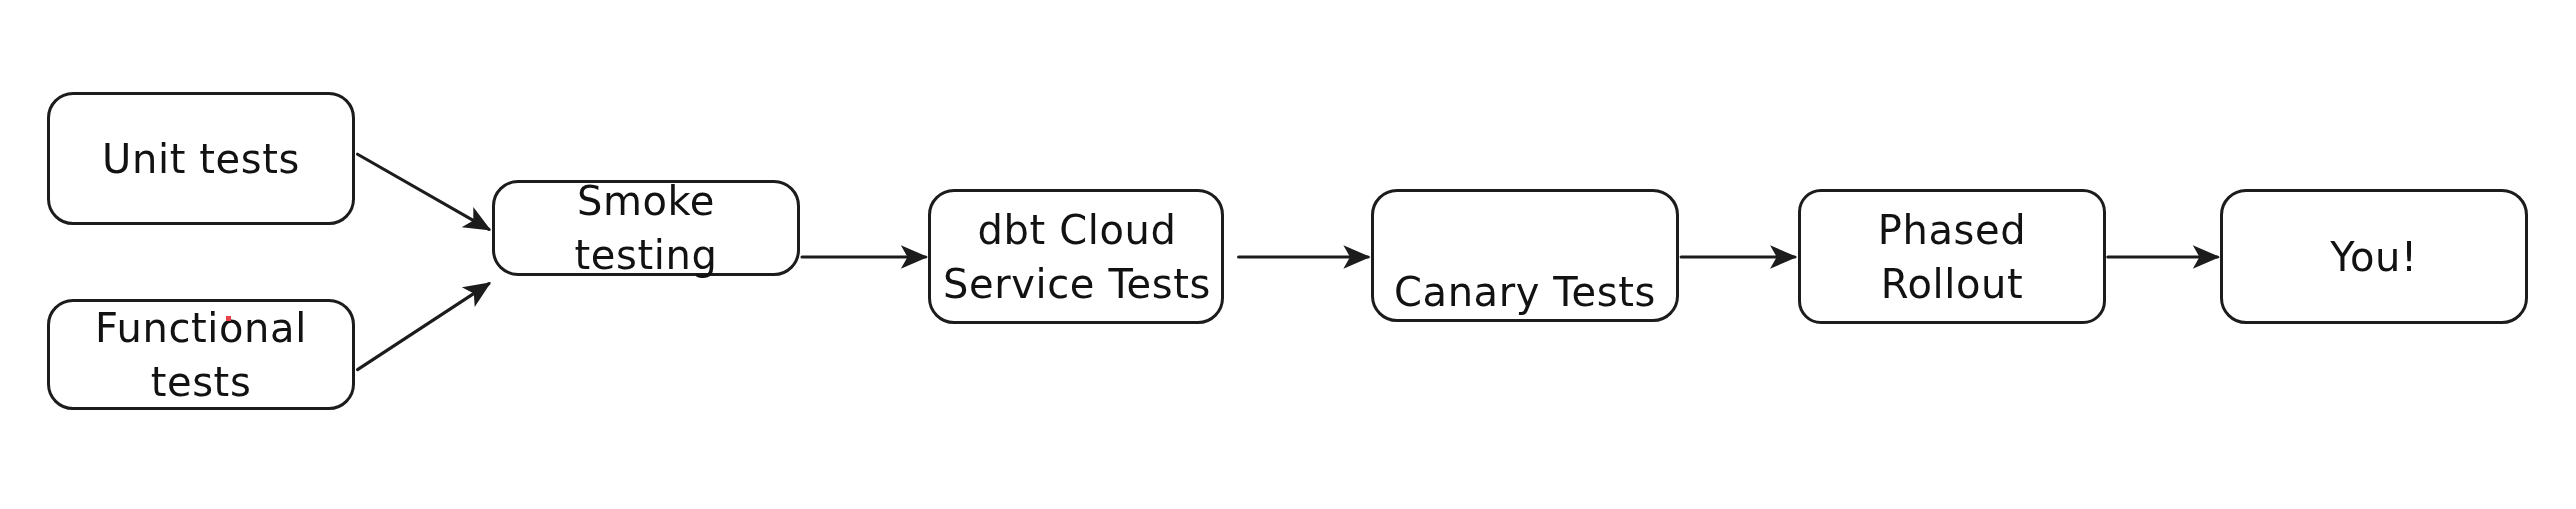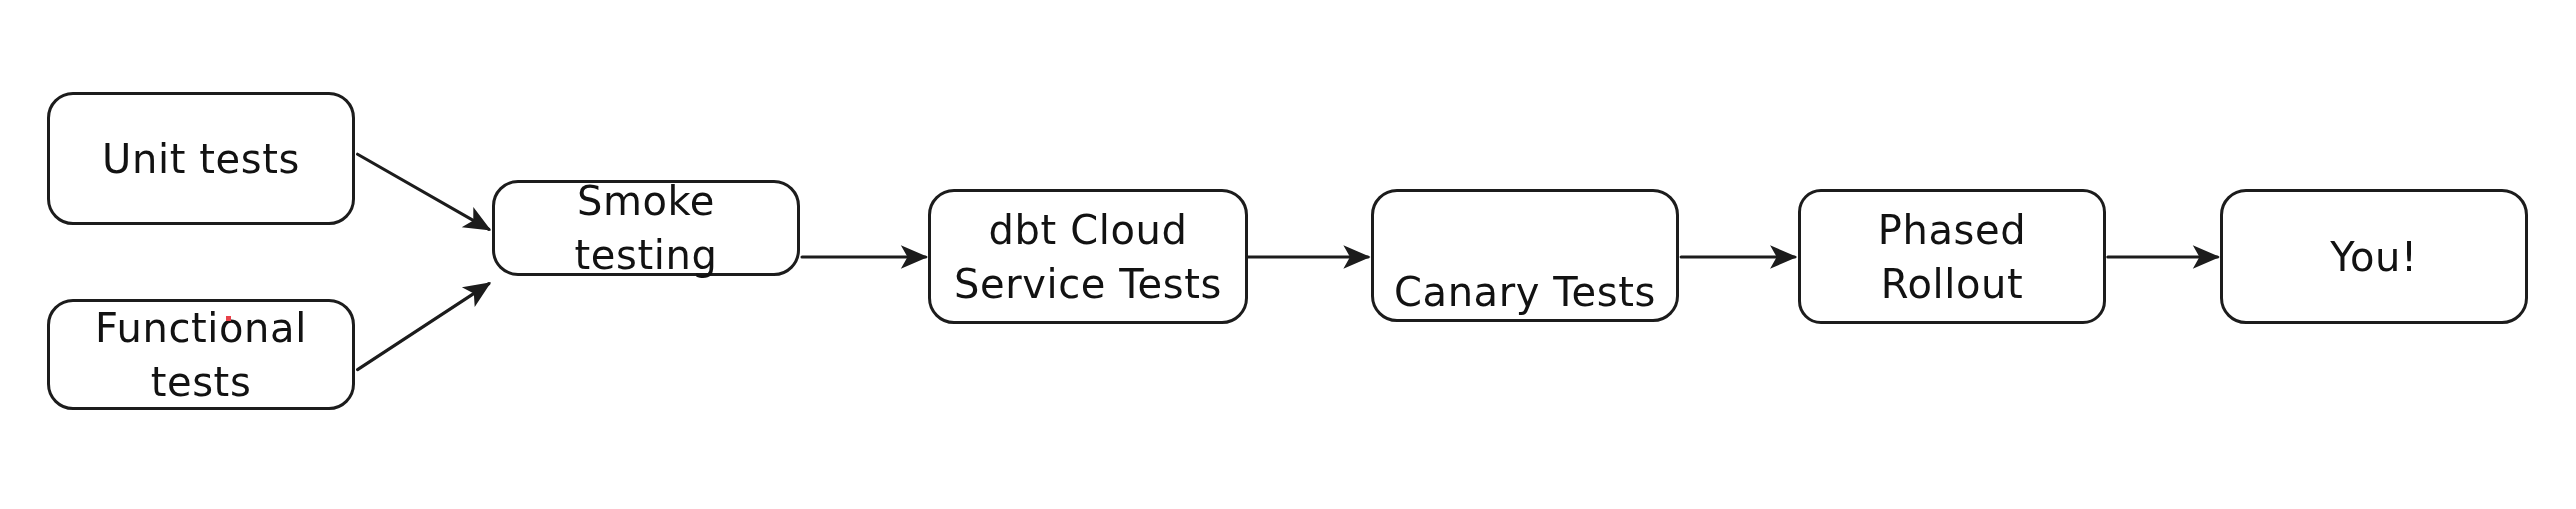--- a/index.html
+++ b/index.html
@@ -78,21 +78,21 @@
   </div>
 
   <div class="node" style="left: 47px; top: 299px; width: 308px; height: 111px; border-color: rgb(28, 28, 28);">
     <span class="node-label">Functional tests</span>
   </div>
 
   <div class="node" style="left: 492px; top: 180px; width: 308px; height: 96px; border-color: rgb(28, 28, 28);">
     <span class="node-label">Smoke testing</span>
   </div>
 
-  <div class="node" style="left: 928px; top: 189px; width: 320px; height: 135px; border-color: rgb(28, 28, 28);">
+  <div class="node" style="left: 928px; top: 189px; width: 296px; height: 135px; border-color: rgb(28, 28, 28); justify-content: flex-end;">
     <span class="node-label">dbt Cloud
 Service Tests</span>
   </div>
 
   <div class="node" style="left: 1371px; top: 189px; width: 308px; height: 133px; border-color: rgb(28, 28, 28); align-items: flex-end;">
     <span class="node-label">Canary Tests</span>
   </div>
 
   <div class="node" style="left: 1798px; top: 189px; width: 308px; height: 135px; border-color: rgb(28, 28, 28); border-radius: 23px;">
     <span class="node-label">Phased Rollout</span>

